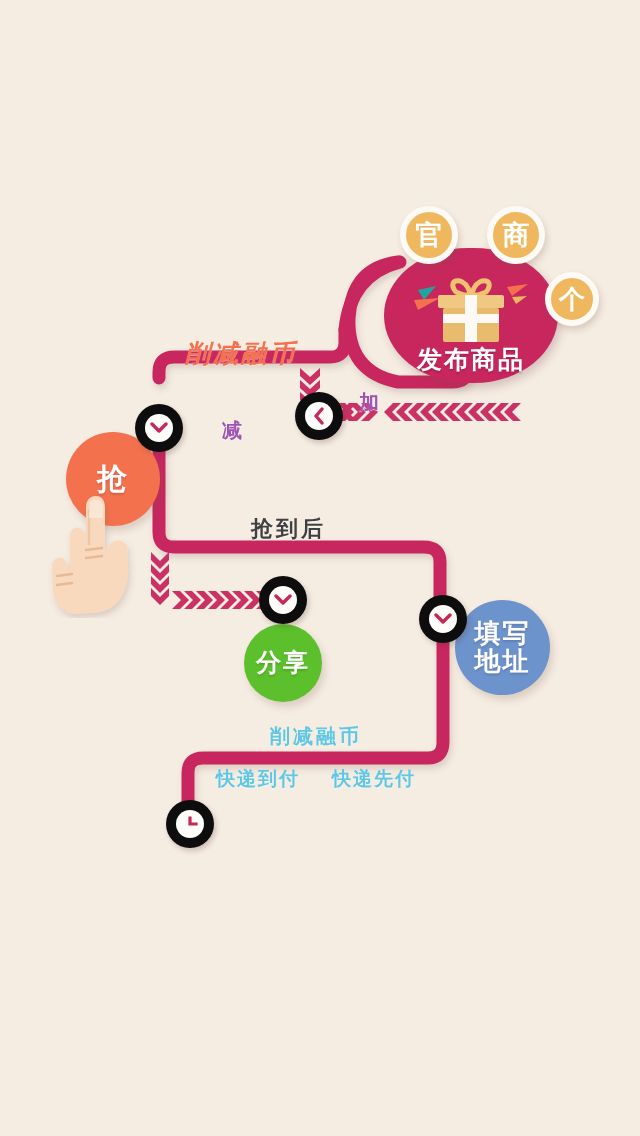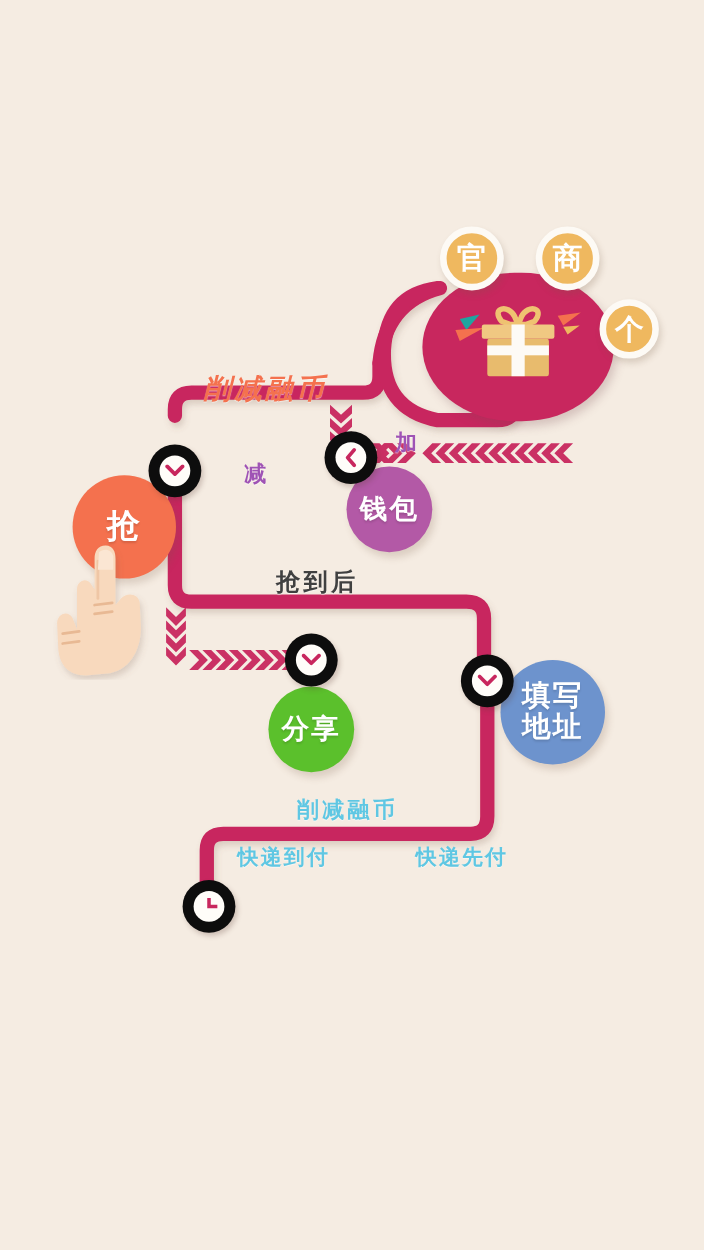--- a/index.html
+++ b/index.html
@@ -74,21 +74,21 @@
 
   
   .anno { position:absolute; font-weight:bold; white-space:nowrap;
           text-shadow:0 1px 1px rgba(255,255,255,0.55); }
   .a-cut   { left:185px; top:337px; font-size:25px; color:#f4714e; letter-spacing:3px;font-style:italic; }
   .a-minus { left:222px; top:417px; font-size:20px; color:#9f53b5; letter-spacing:2px; }
   .a-plus  { left:359px; top:389px; font-size:20px; color:#9f53b5; letter-spacing:2px; }
   .a-after { left:251px; top:514px; font-size:22px; color:#404040; letter-spacing:3px; }
   .a-deliv { left:270px; top:723px; font-size:20px; color:#5fc7e3; letter-spacing:3px; }
   .a-cod   { left:216px; top:766px; font-size:19px; color:#5fc7e3; letter-spacing:2px; }
-  .a-pre   { left:332px; top:766px; font-size:19px; color:#5fc7e3; letter-spacing:2px;margin-left:46px; }
+  .a-pre   { left:332px; top:766px; font-size:19px; color:#5fc7e3; letter-spacing:2px; }
 
   .hand { position:absolute; left:48px; top:492px; width:96px; height:126px; }
 </style>
 </head>
 <body>
 
 <div id="stage">
 
   <svg class="layer" viewBox="0 0 640 1136">
     <defs>
@@ -171,36 +171,34 @@
 
   <svg class="gift" viewBox="0 0 86 66">
     <path d="M28,14 C18,2 34,-2 40,10 L43,17 L36,17 Z" fill="none" stroke="#efc271" stroke-width="5"></path>
     <path d="M58,14 C68,2 52,-2 46,10 L43,17 L50,17 Z" fill="none" stroke="#efc271" stroke-width="5"></path>
     <rect x="10" y="17" width="66" height="13" rx="2" fill="#f0c882"></rect>
     <rect x="15" y="30" width="56" height="34" rx="2" fill="#e8bb6d"></rect>
     <rect x="37" y="17" width="12" height="47" fill="#fdfaf5"></rect>
     <rect x="15" y="36" width="56" height="9" fill="#fdfaf5"></rect>
   </svg>
 
+  <div class="hero-label">发布商品</div>
 
   <div class="badge bd1">
     <span>官</span>
   </div>
   <div class="badge bd2">
     <span>商</span>
   </div>
   <div class="badge bd3">
     <span>个</span>
   </div>
 
   <div class="bubble b-grab">
     <span>抢</span>
-  </div>
-  <div class="bubble b-wallet">
-    <span>钱包</span>
   </div>
   <div class="bubble b-share">
     <span>分享</span>
   </div>
   <div class="bubble b-addr">
     <span>填写<br>地址</span>
   </div>
 
   <div class="node n1">
     <span class="inner">

